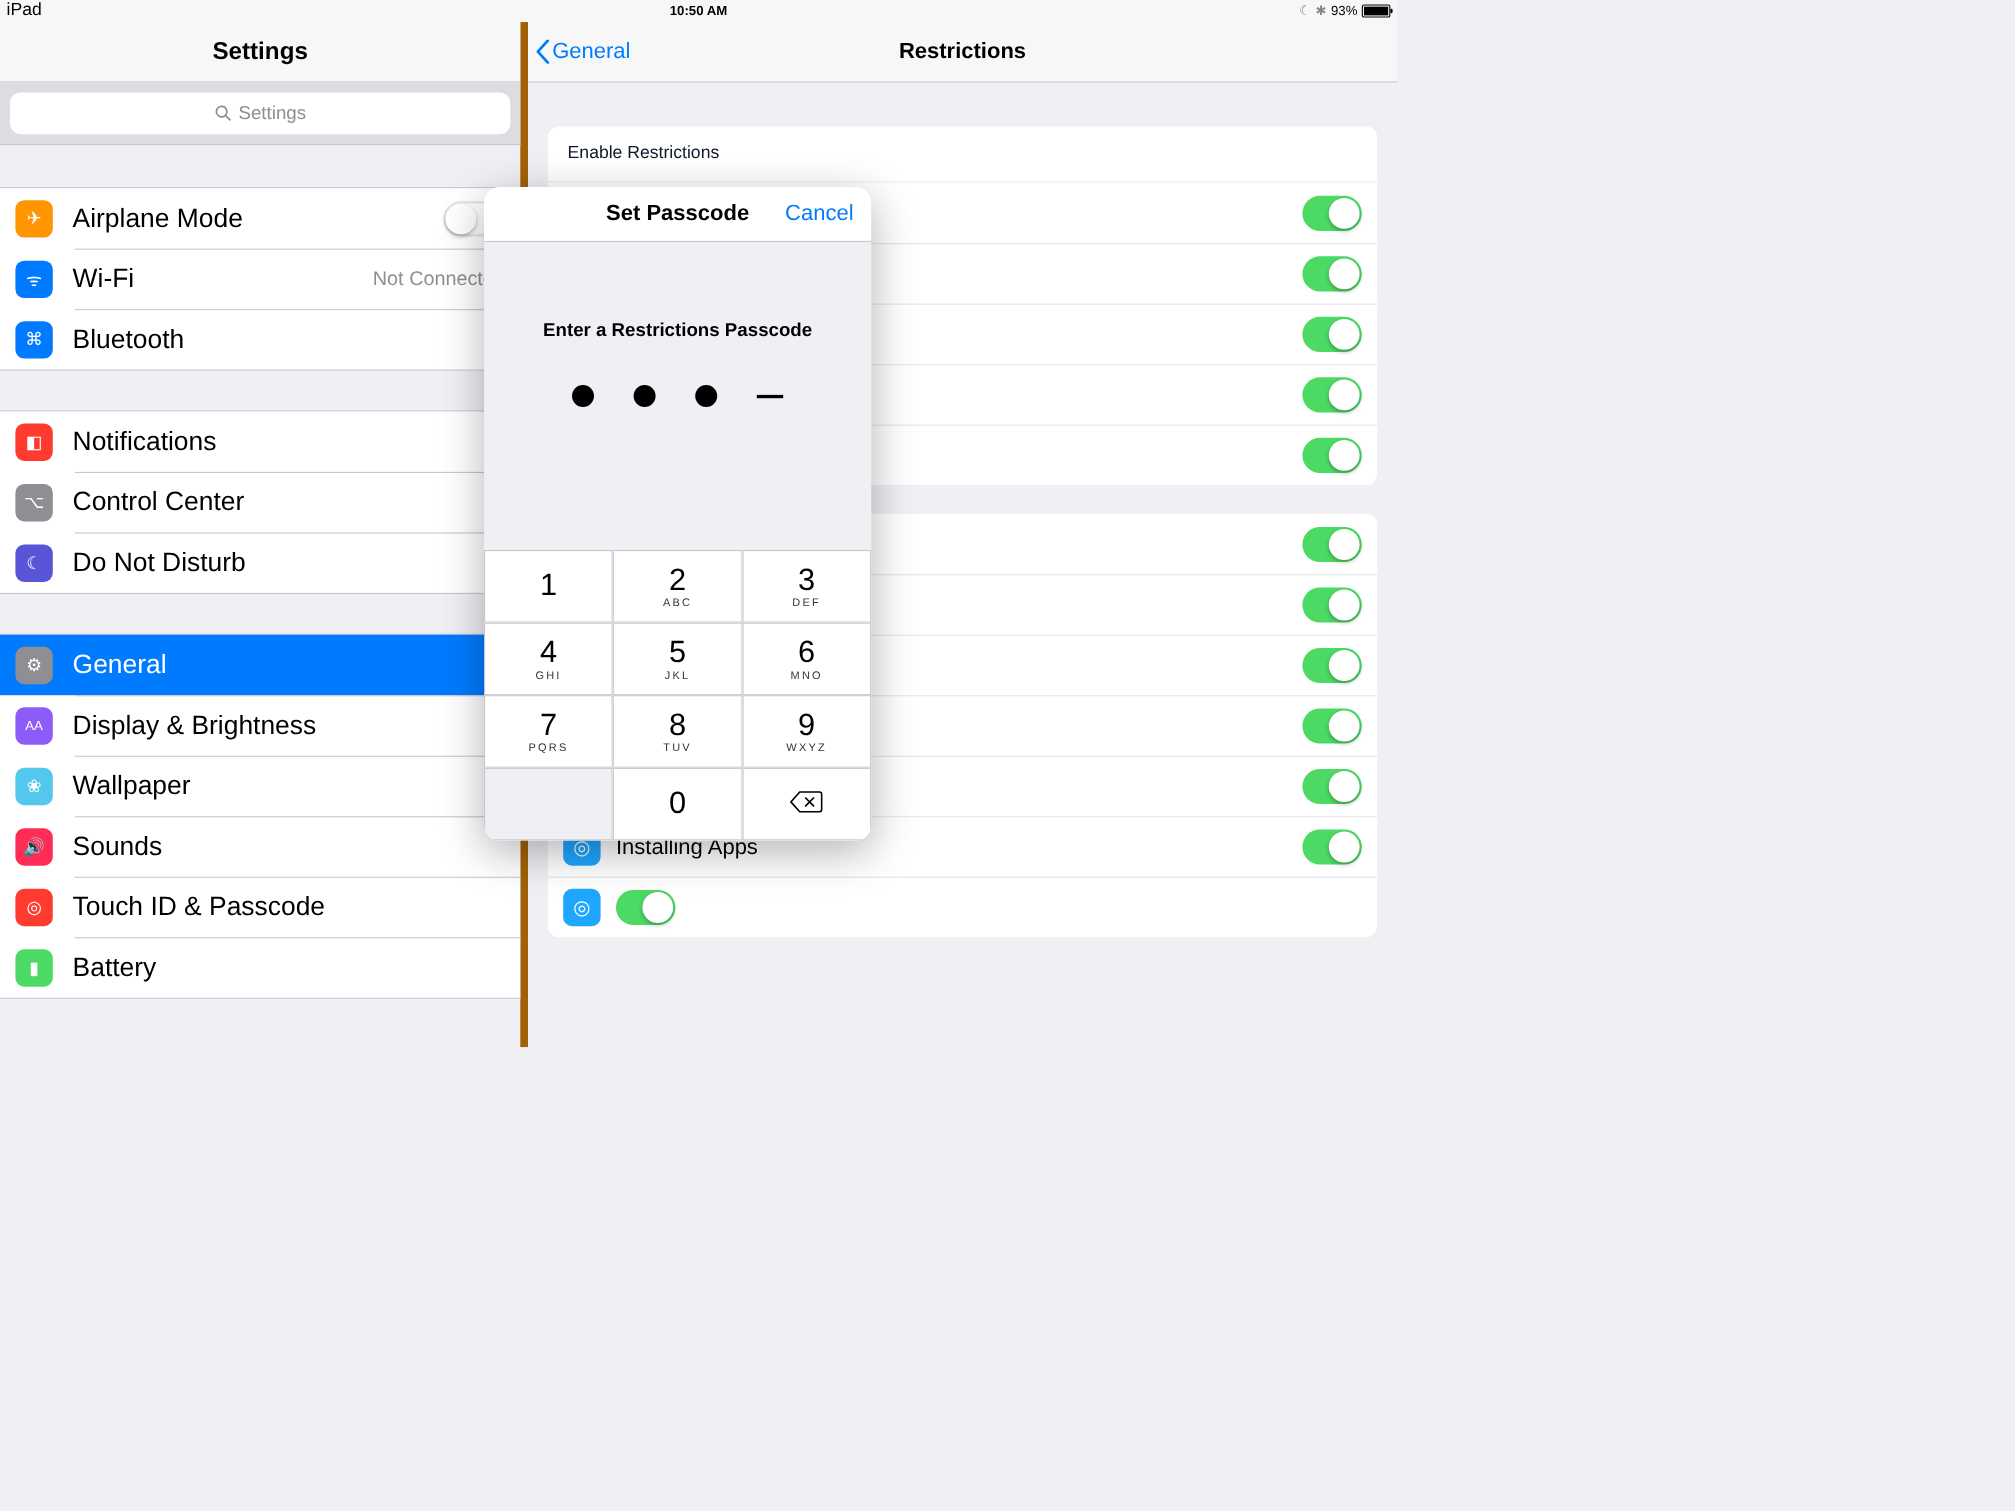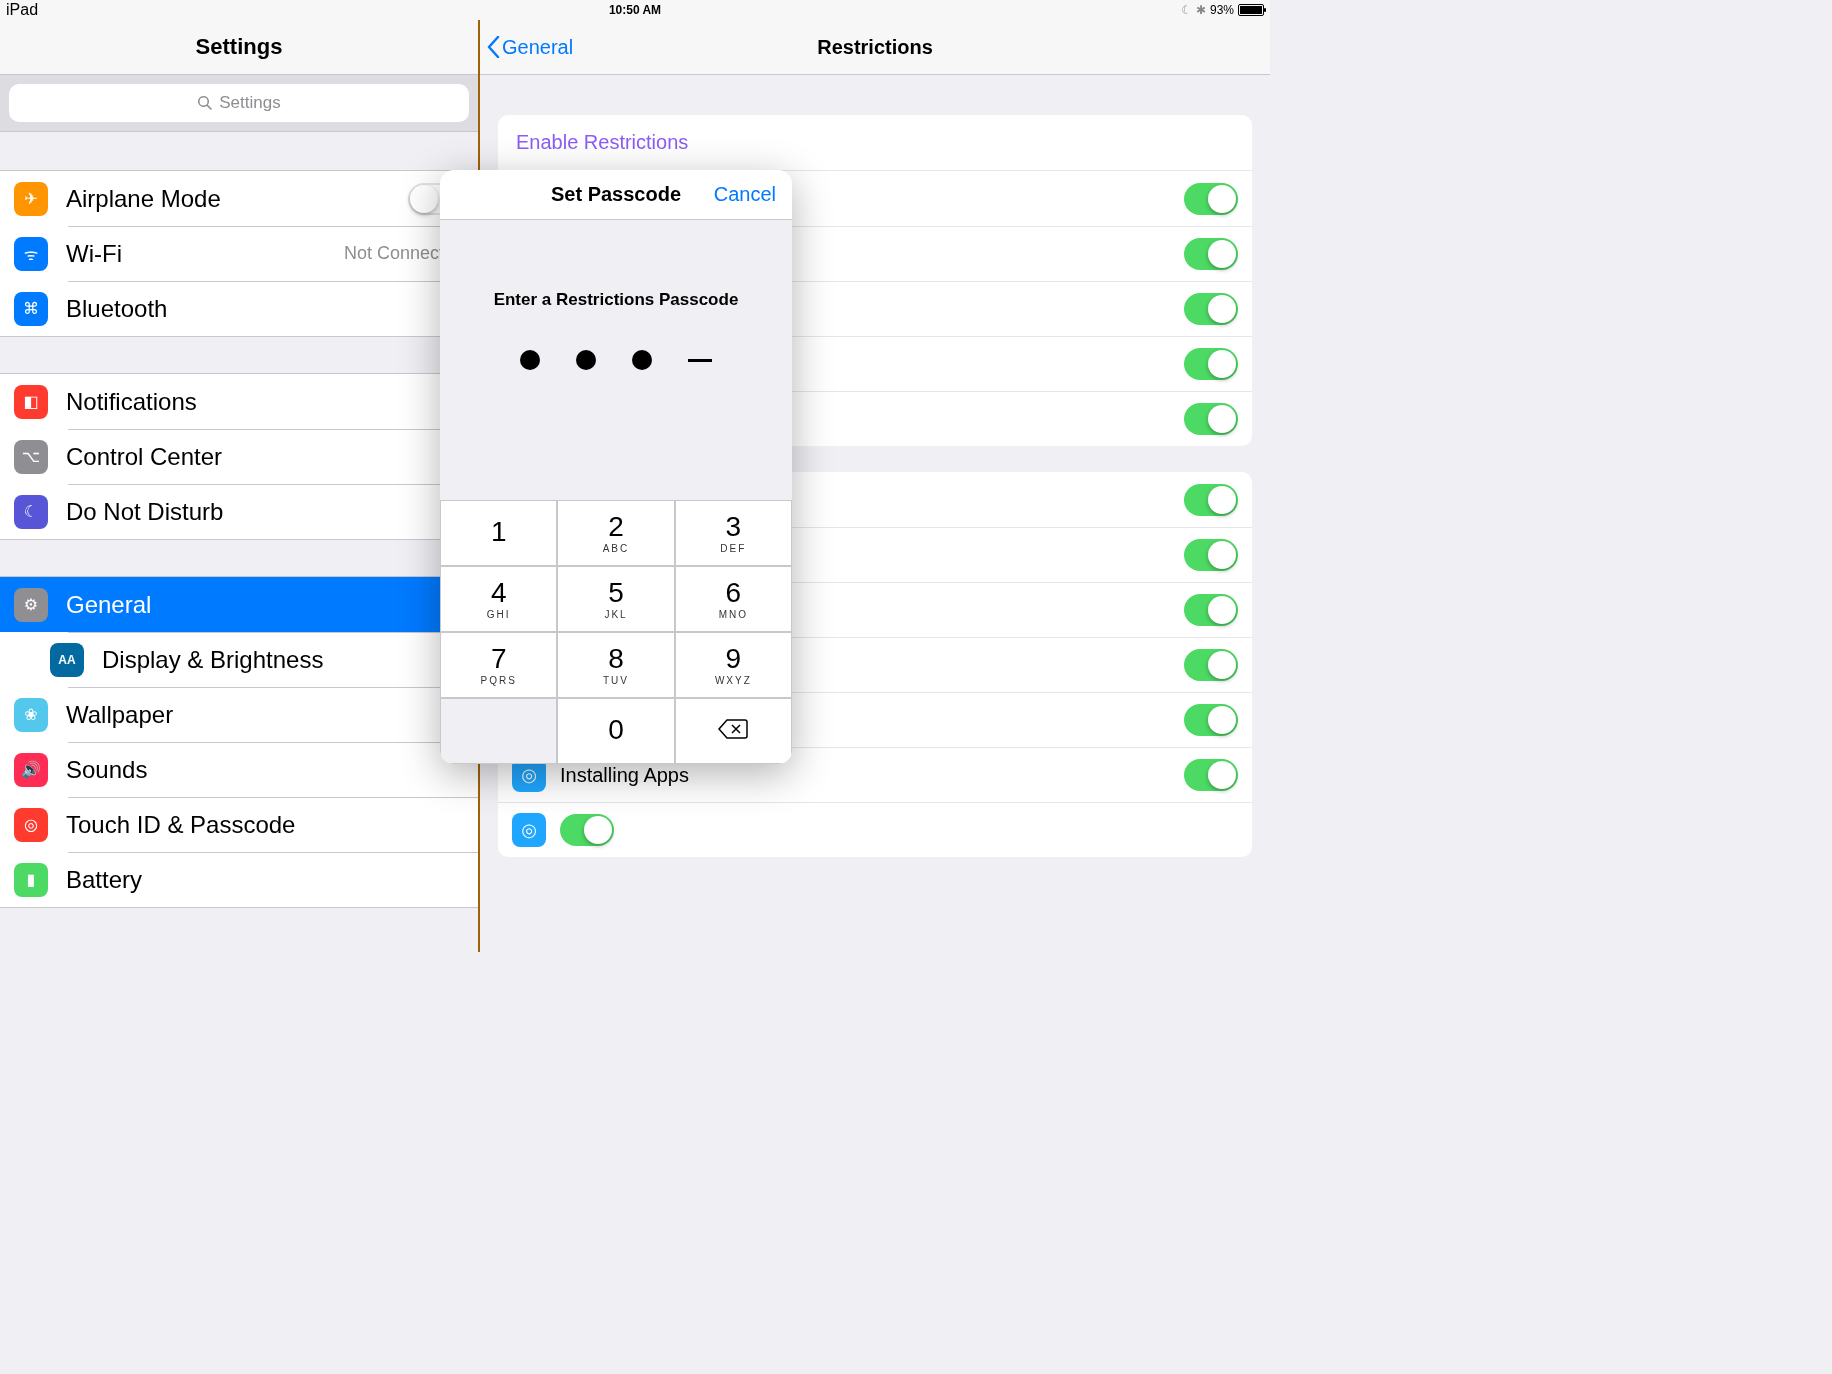--- a/index.html
+++ b/index.html
@@ -11,21 +11,21 @@
 .status-bar .sb-right { position: absolute; right: 6px; display: flex; align-items: center; gap: 4px; }
 .status-bar .sb-moon { font-size: 12px; color: #888; }
 .status-bar .sb-bt { font-size: 12px; color: #888; }
 .status-bar .sb-batt-pct { font-size: 12px; }
 .status-bar .sb-batt { width: 26px; height: 12px; border: 1px solid #000; border-radius: 2px; position: relative; display: inline-block; }
 .status-bar .sb-batt::after { content: ""; position: absolute; right: -3px; top: 3px; width: 2px; height: 4px; background: #000; border-radius: 1px; }
 .status-bar .sb-batt .fill { position: absolute; left: 1px; top: 1px; bottom: 1px; width: 90%; background: #000; }
 
 .columns { display: flex; height: calc(100% - 20px); }
 
-.sidebar { width: 480px; min-width: 480px; border-right: 2px solid #a16207; background: #efeff4; display: flex; flex-direction: column; }
+.sidebar { width: 480px; min-width: 480px; border-right: 7px solid #a16207; background: #efeff4; display: flex; flex-direction: column; }
 .sidebar-header { height: 55px; display: flex; align-items: center; justify-content: center; border-bottom: 1px solid #c8c7cc; background: #f7f7f8; }
 .sidebar-header h1 { font-size: 22px; font-weight: 700; }
 
 .search-wrap { padding: 9px; background: #dcdce1; border-bottom: 1px solid #c8c7cc; }
 .search-box { background: #fff; border-radius: 10px; height: 38px; display: flex; align-items: center; justify-content: center; gap: 6px; color: #8e8e93; }
 .search-box svg { width: 16px; height: 16px; fill: #8e8e93; }
 .search-box span { font-size: 17px; }
 
 .group { background: #fff; border-top: 1px solid #c8c7cc; border-bottom: 1px solid #c8c7cc; margin-top: 36px; }
 .group.first { margin-top: 38px; }
@@ -39,36 +39,36 @@
 
 .toggle { width: 54px; height: 32px; border-radius: 16px; background: #fff; border: 2px solid #e5e5ea; position: relative; margin-right: 16px; }
 .toggle .knob { width: 28px; height: 28px; border-radius: 50%; background: #fff; box-shadow: 0 2px 4px rgba(0,0,0,0.3); position: absolute; left: 0; top: 0; }
 
 .icon-orange { background: #ff9500; color:#fff; }
 .icon-blue { background: #007aff; color:#fff; }
 .icon-red { background: #ff3b30; color:#fff; }
 .icon-grey { background: #8e8e93; color:#fff; }
 .icon-purple { background: #5856d6; color:#fff; }
 .icon-general { background: #8e8e93; color:#fff; }
-.icon-display { background: #0369a1; color:#fff; font-size:12px; font-weight:700;margin-left:36px; }
+.icon-display { background: #8b5cf6; color:#fff; font-size:12px; font-weight:400; }
 .icon-wallpaper { background: #54c7ec; color:#fff; }
 .icon-sounds { background: #ff2d55; color:#fff; }
 .icon-touch { background: #ff3b30; color:#fff; }
 .icon-battery { background: #4cd964; color:#fff; }
 
 .detail { flex: 1; background: #efeff4; display: flex; flex-direction: column; }
 .detail-header { height: 55px; border-bottom: 1px solid #c8c7cc; background: #f7f7f8; display: flex; align-items: center; position: relative; }
 .detail-back { display: flex; align-items: center; color: #007aff; font-size: 20px; margin-left: 6px; gap: 2px; }
 .detail-back svg { width: 14px; height: 22px; fill: #007aff; }
 .detail-title { position: absolute; left: 50%; transform: translateX(-50%); font-size: 20px; font-weight: 600; }
 
 .detail-body { padding: 0 18px; overflow: hidden; }
 .dgroup { background: #fff; border-radius: 10px; margin-top: 40px; overflow: hidden; }
 .dgroup-header { background: #fff; border-radius: 10px 10px 0 0; margin-top: 40px; padding: 16px 18px; }
-.dgroup-header a { color: #8b5cf6; font-size: 20px; text-decoration: none; text-align: center; }
+.dgroup-header a { color: #0f172a; font-size: 16px; text-decoration: none; text-align: center; }
 .drow { display: flex; align-items: center; height: 55px; padding: 0 14px; border-top: 1px solid #e5e5ea; }
 .drow:first-child { border-top: none; }
 .drow .dicon { width: 34px; height: 34px; border-radius: 8px; margin-right: 14px; display:flex;align-items:center;justify-content:center;font-size:18px;}
 .drow .dlabel { flex: 1; font-size: 20px; }
 
 .gtoggle { width: 54px; height: 32px; border-radius: 16px; background: #4cd964; position: relative; }
 .gtoggle .knob { width: 28px; height: 28px; border-radius: 50%; background: #fff; box-shadow: 0 2px 4px rgba(0,0,0,0.3); position: absolute; right: 2px; top: 2px; }
 
 
 .modal { position: absolute; left: 440px; top: 170px; width: 352px; background: #fff; border-radius: 14px; box-shadow: 0 10px 40px rgba(0,0,0,0.3); overflow: hidden; }

